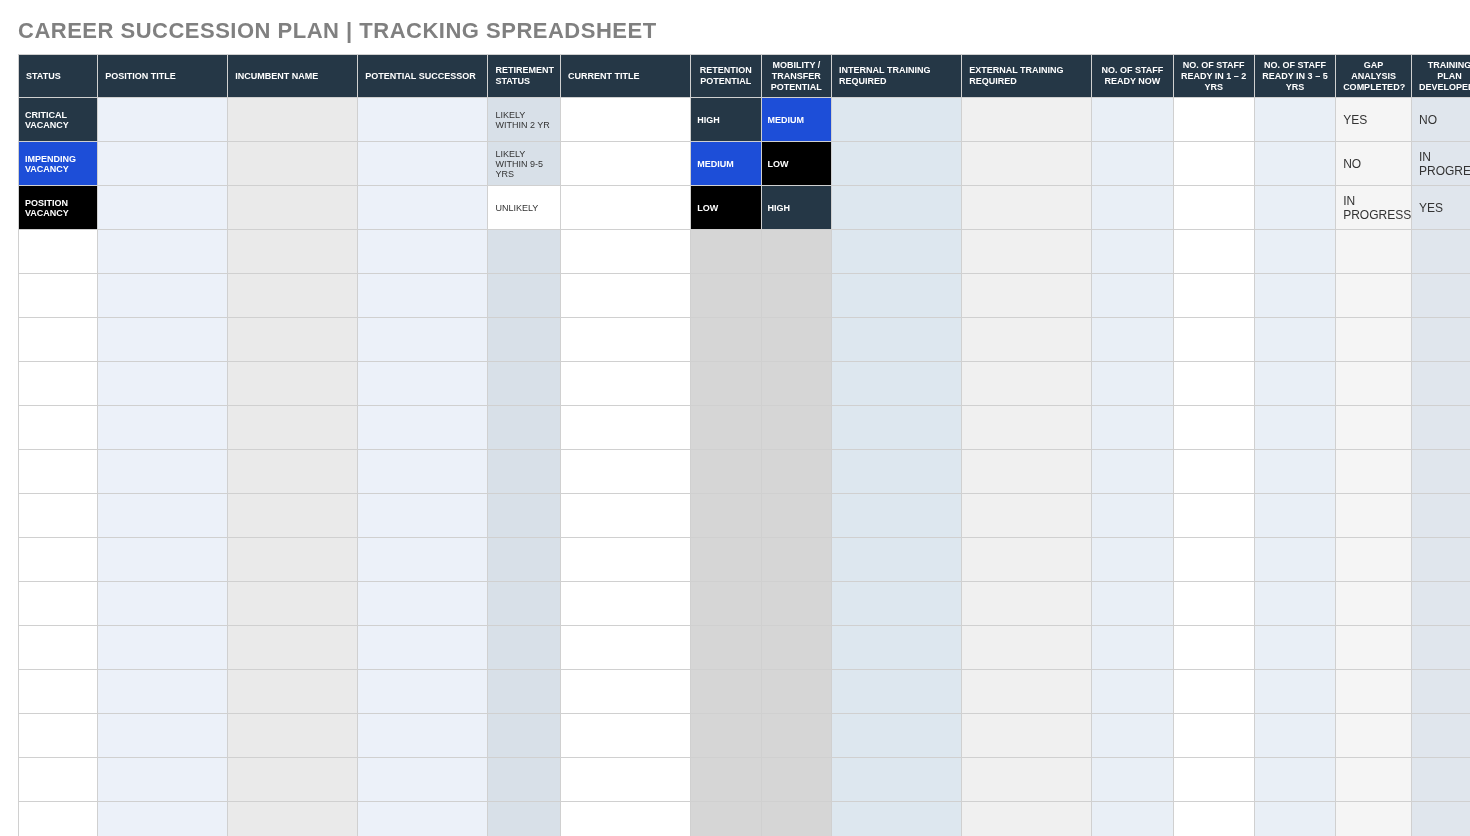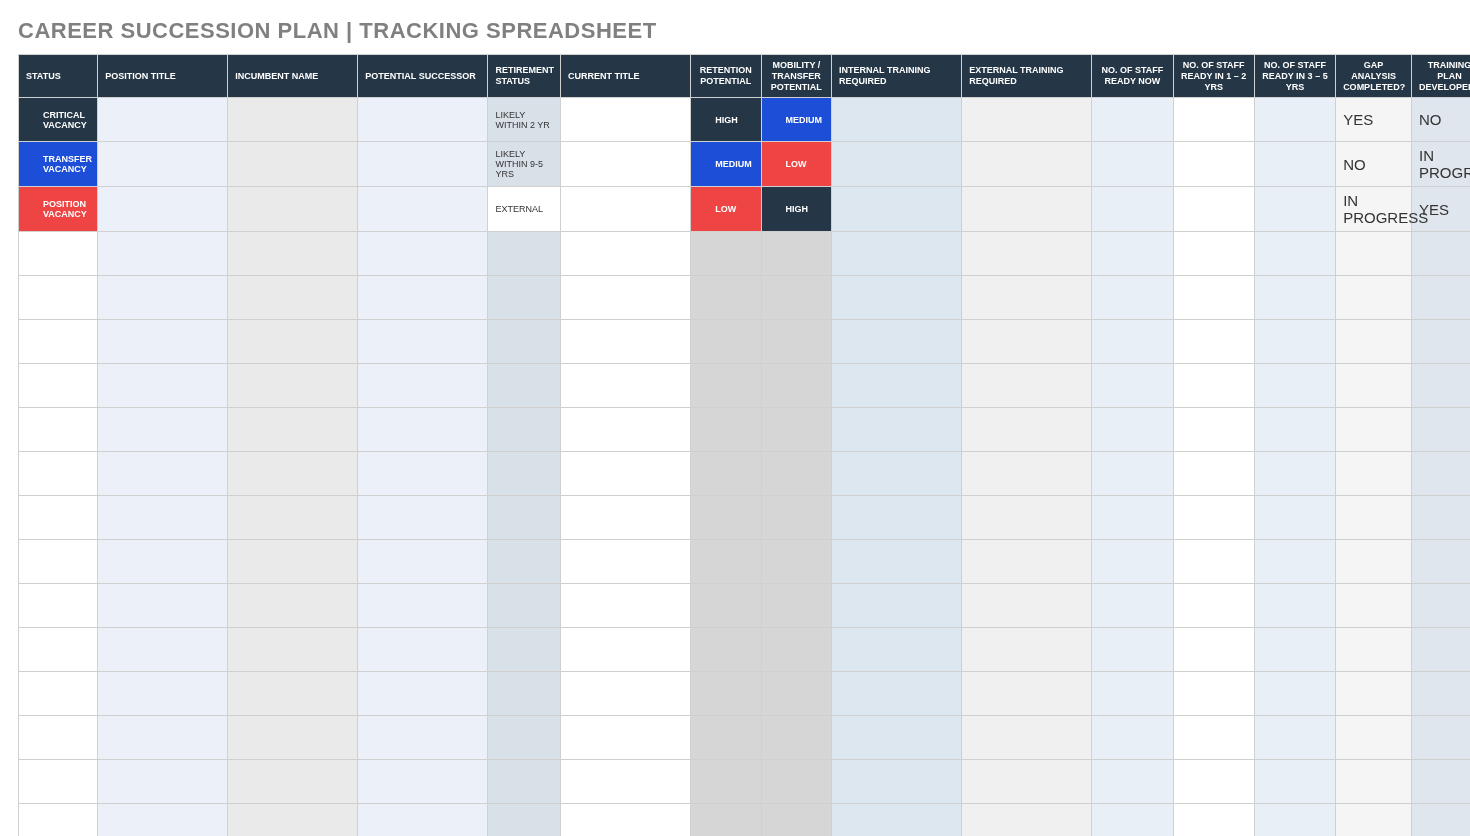--- a/index.html
+++ b/index.html
@@ -29,25 +29,25 @@
     .bg-a{background:#eaeaea}           
     .bg-b{background:#ecf1f9}           
     .bg-c{background:#d8e0e8}           
     .bg-d{background:#d6d6d6}           
     .bg-e{background:#dde7ef}           
     .bg-f{background:#f0f0f0}           
     .bg-g{background:#e9eff6}           
     .bg-h{background:#f5f5f5}           
     .bg-i{background:#e0e6ed}           
     
-    .pill{color:#fff;font-weight:700;font-size:9px;text-align:left;padding-left:24px}
+    .pill{color:#fff;font-weight:700;font-size:9px;text-align:left;padding-left:6px}
     .pill-dark{background:#253746}
     .pill-mid{background:#1d4ed8}
-    .pill-light{background:#ef4444}
-    .txt{font-size:15px;color:#333}
+    .pill-light{background:#000000}
+    .txt{font-size:12px;color:#333}
     .small{font-size:9px;color:#333}
   </style>
 </head>
 <body>
 
 <div class="title">CAREER SUCCESSION PLAN | TRACKING SPREADSHEET</div>
 
 <table>
   <colgroup>
     <col class="w-status">
@@ -97,42 +97,42 @@
         <td class="pill pill-mid">MEDIUM</td>
         <td class="bg-e"></td>
         <td class="bg-f"></td>
         <td class="bg-g"></td>
         <td></td>
         <td class="bg-g"></td>
         <td class="bg-h txt">YES</td>
         <td class="bg-i txt">NO</td>
       </tr>
       <tr>
-        <td class="pill pill-mid">TRANSFER VACANCY</td>
+        <td class="pill pill-mid">IMPENDING VACANCY</td>
         <td class="bg-b"></td>
         <td class="bg-a"></td>
         <td class="bg-b"></td>
         <td class="bg-c small">LIKELY WITHIN 9-5 YRS</td>
         <td></td>
         <td class="pill pill-mid">MEDIUM</td>
         <td class="pill pill-light">LOW</td>
         <td class="bg-e"></td>
         <td class="bg-f"></td>
         <td class="bg-g"></td>
         <td></td>
         <td class="bg-g"></td>
         <td class="bg-h txt">NO</td>
         <td class="bg-i txt">IN PROGRESS</td>
       </tr>
       <tr>
         <td class="pill pill-light">POSITION VACANCY</td>
         <td class="bg-b"></td>
         <td class="bg-a"></td>
         <td class="bg-b"></td>
-        <td class=" small">EXTERNAL</td>
+        <td class=" small">UNLIKELY</td>
         <td></td>
         <td class="pill pill-light">LOW</td>
         <td class="pill pill-dark">HIGH</td>
         <td class="bg-e"></td>
         <td class="bg-f"></td>
         <td class="bg-g"></td>
         <td></td>
         <td class="bg-g"></td>
         <td class="bg-h txt">IN PROGRESS</td>
         <td class="bg-i txt">YES</td>

